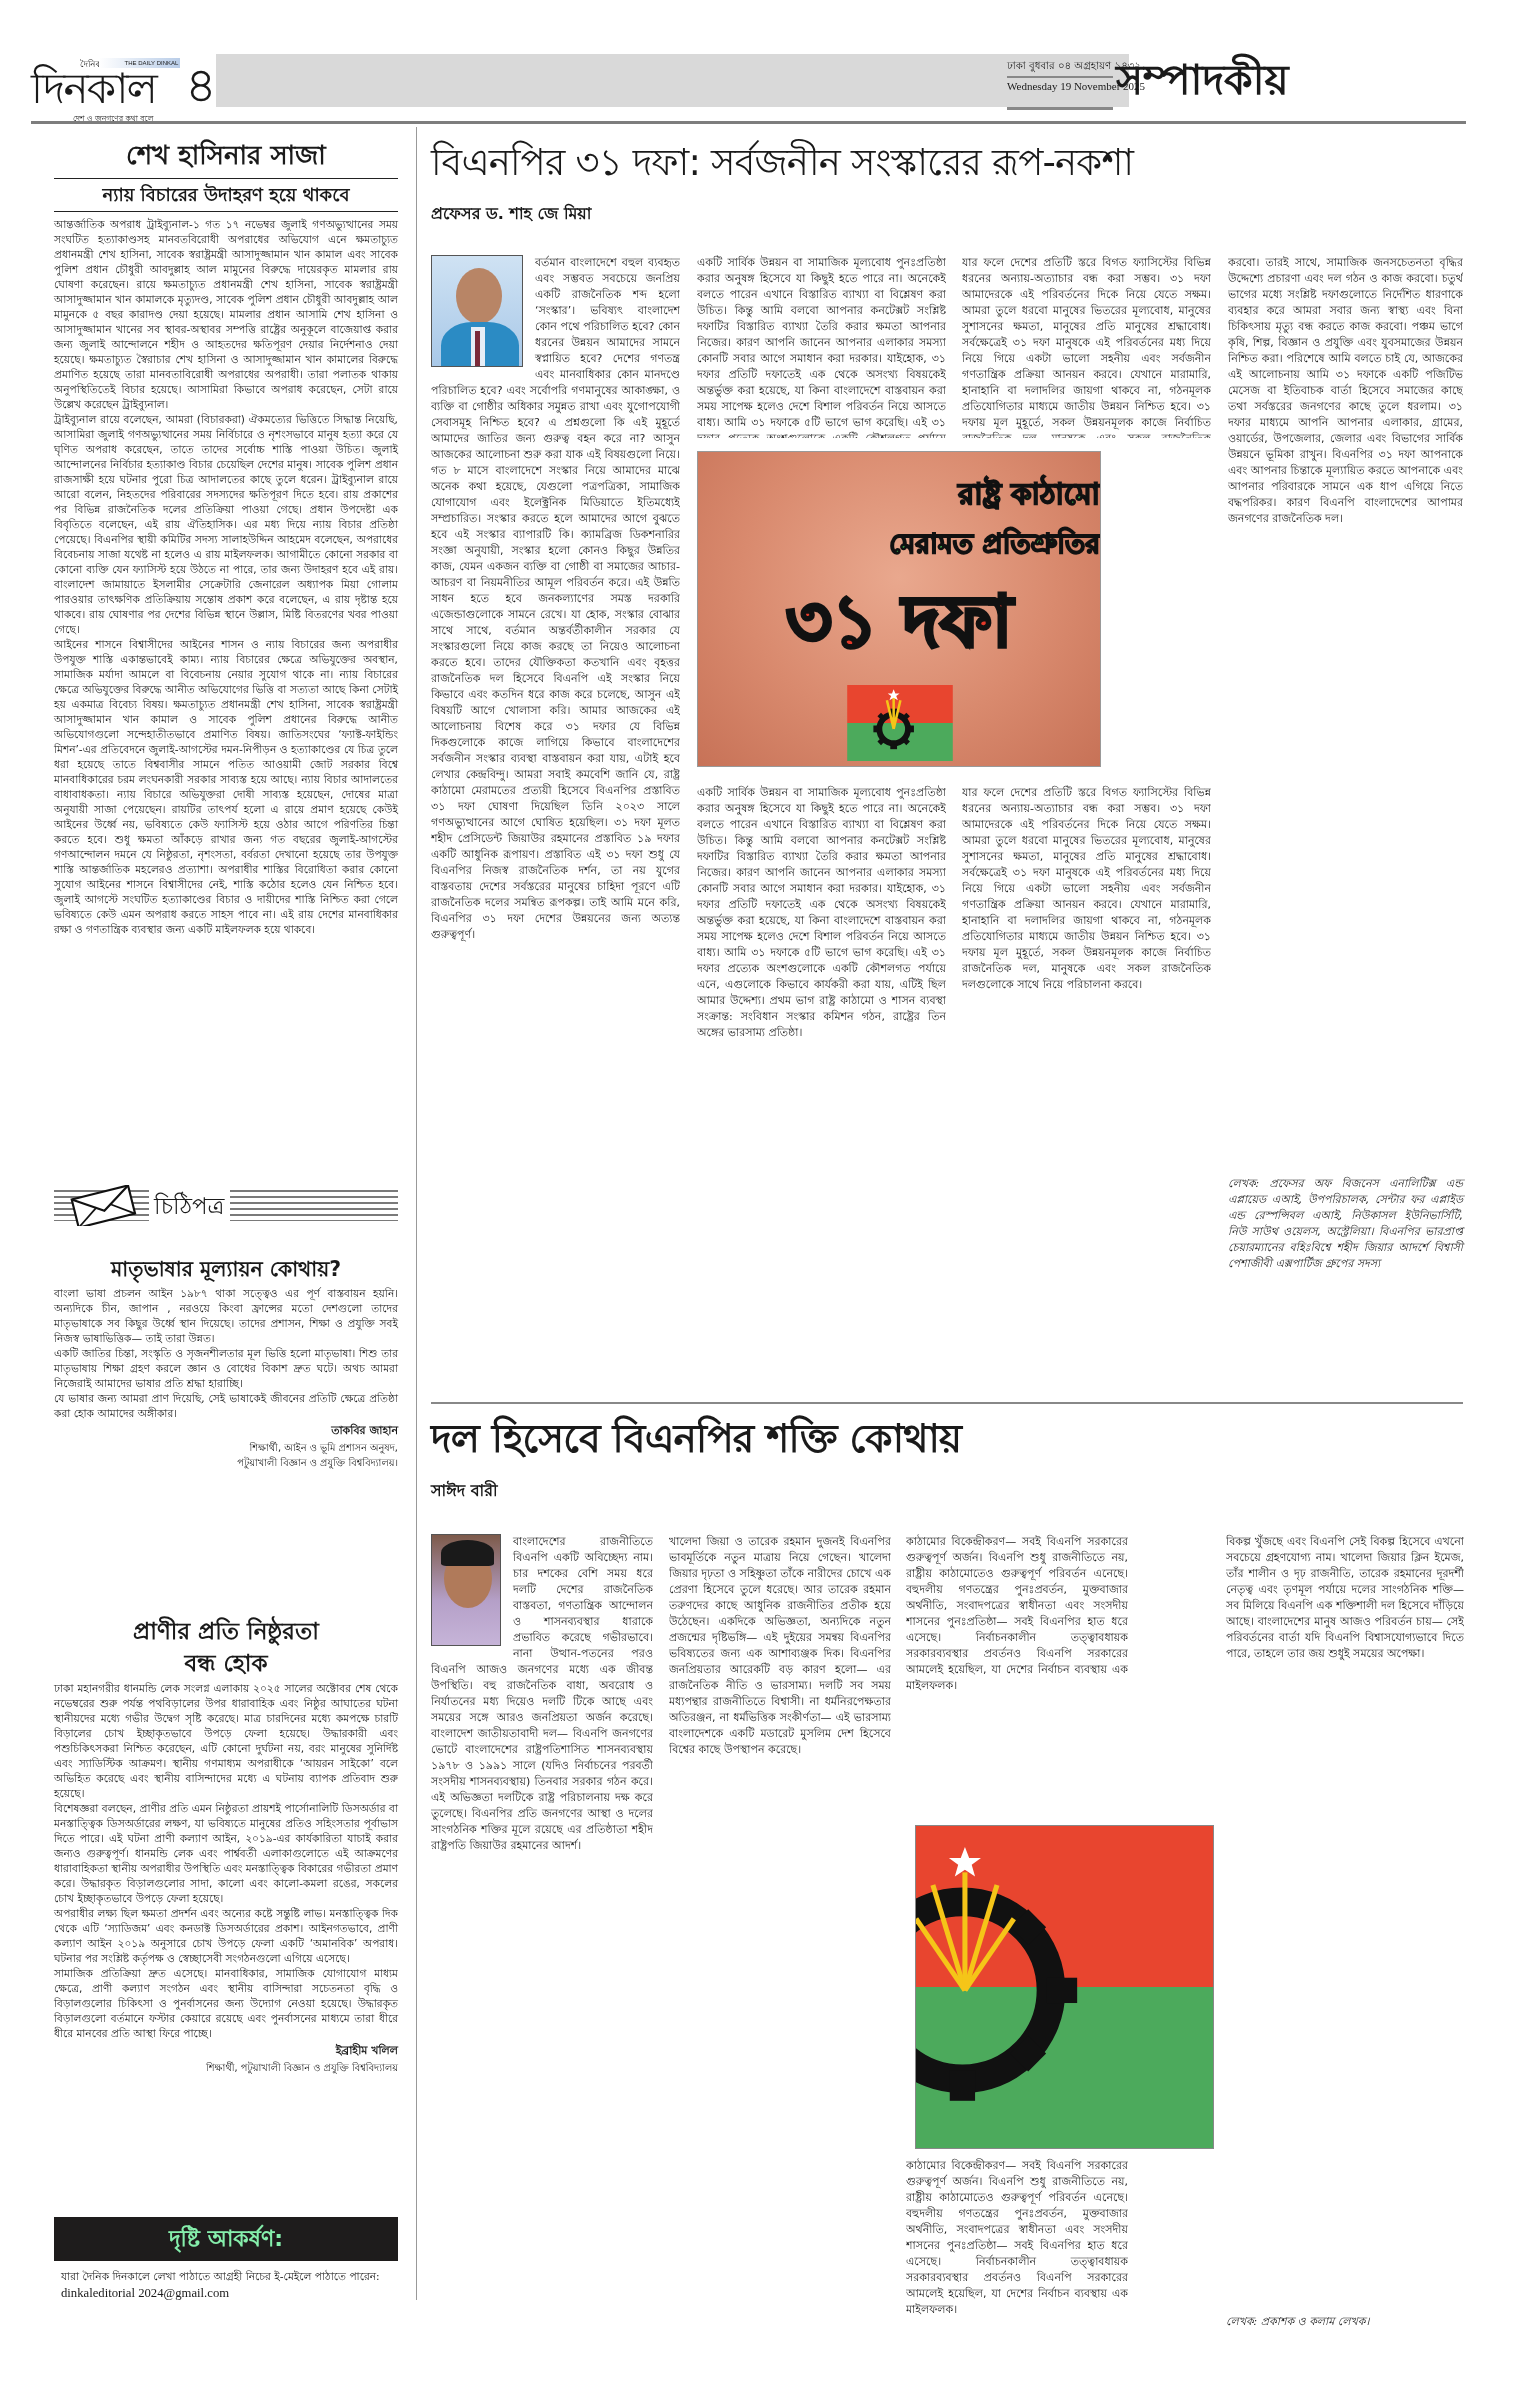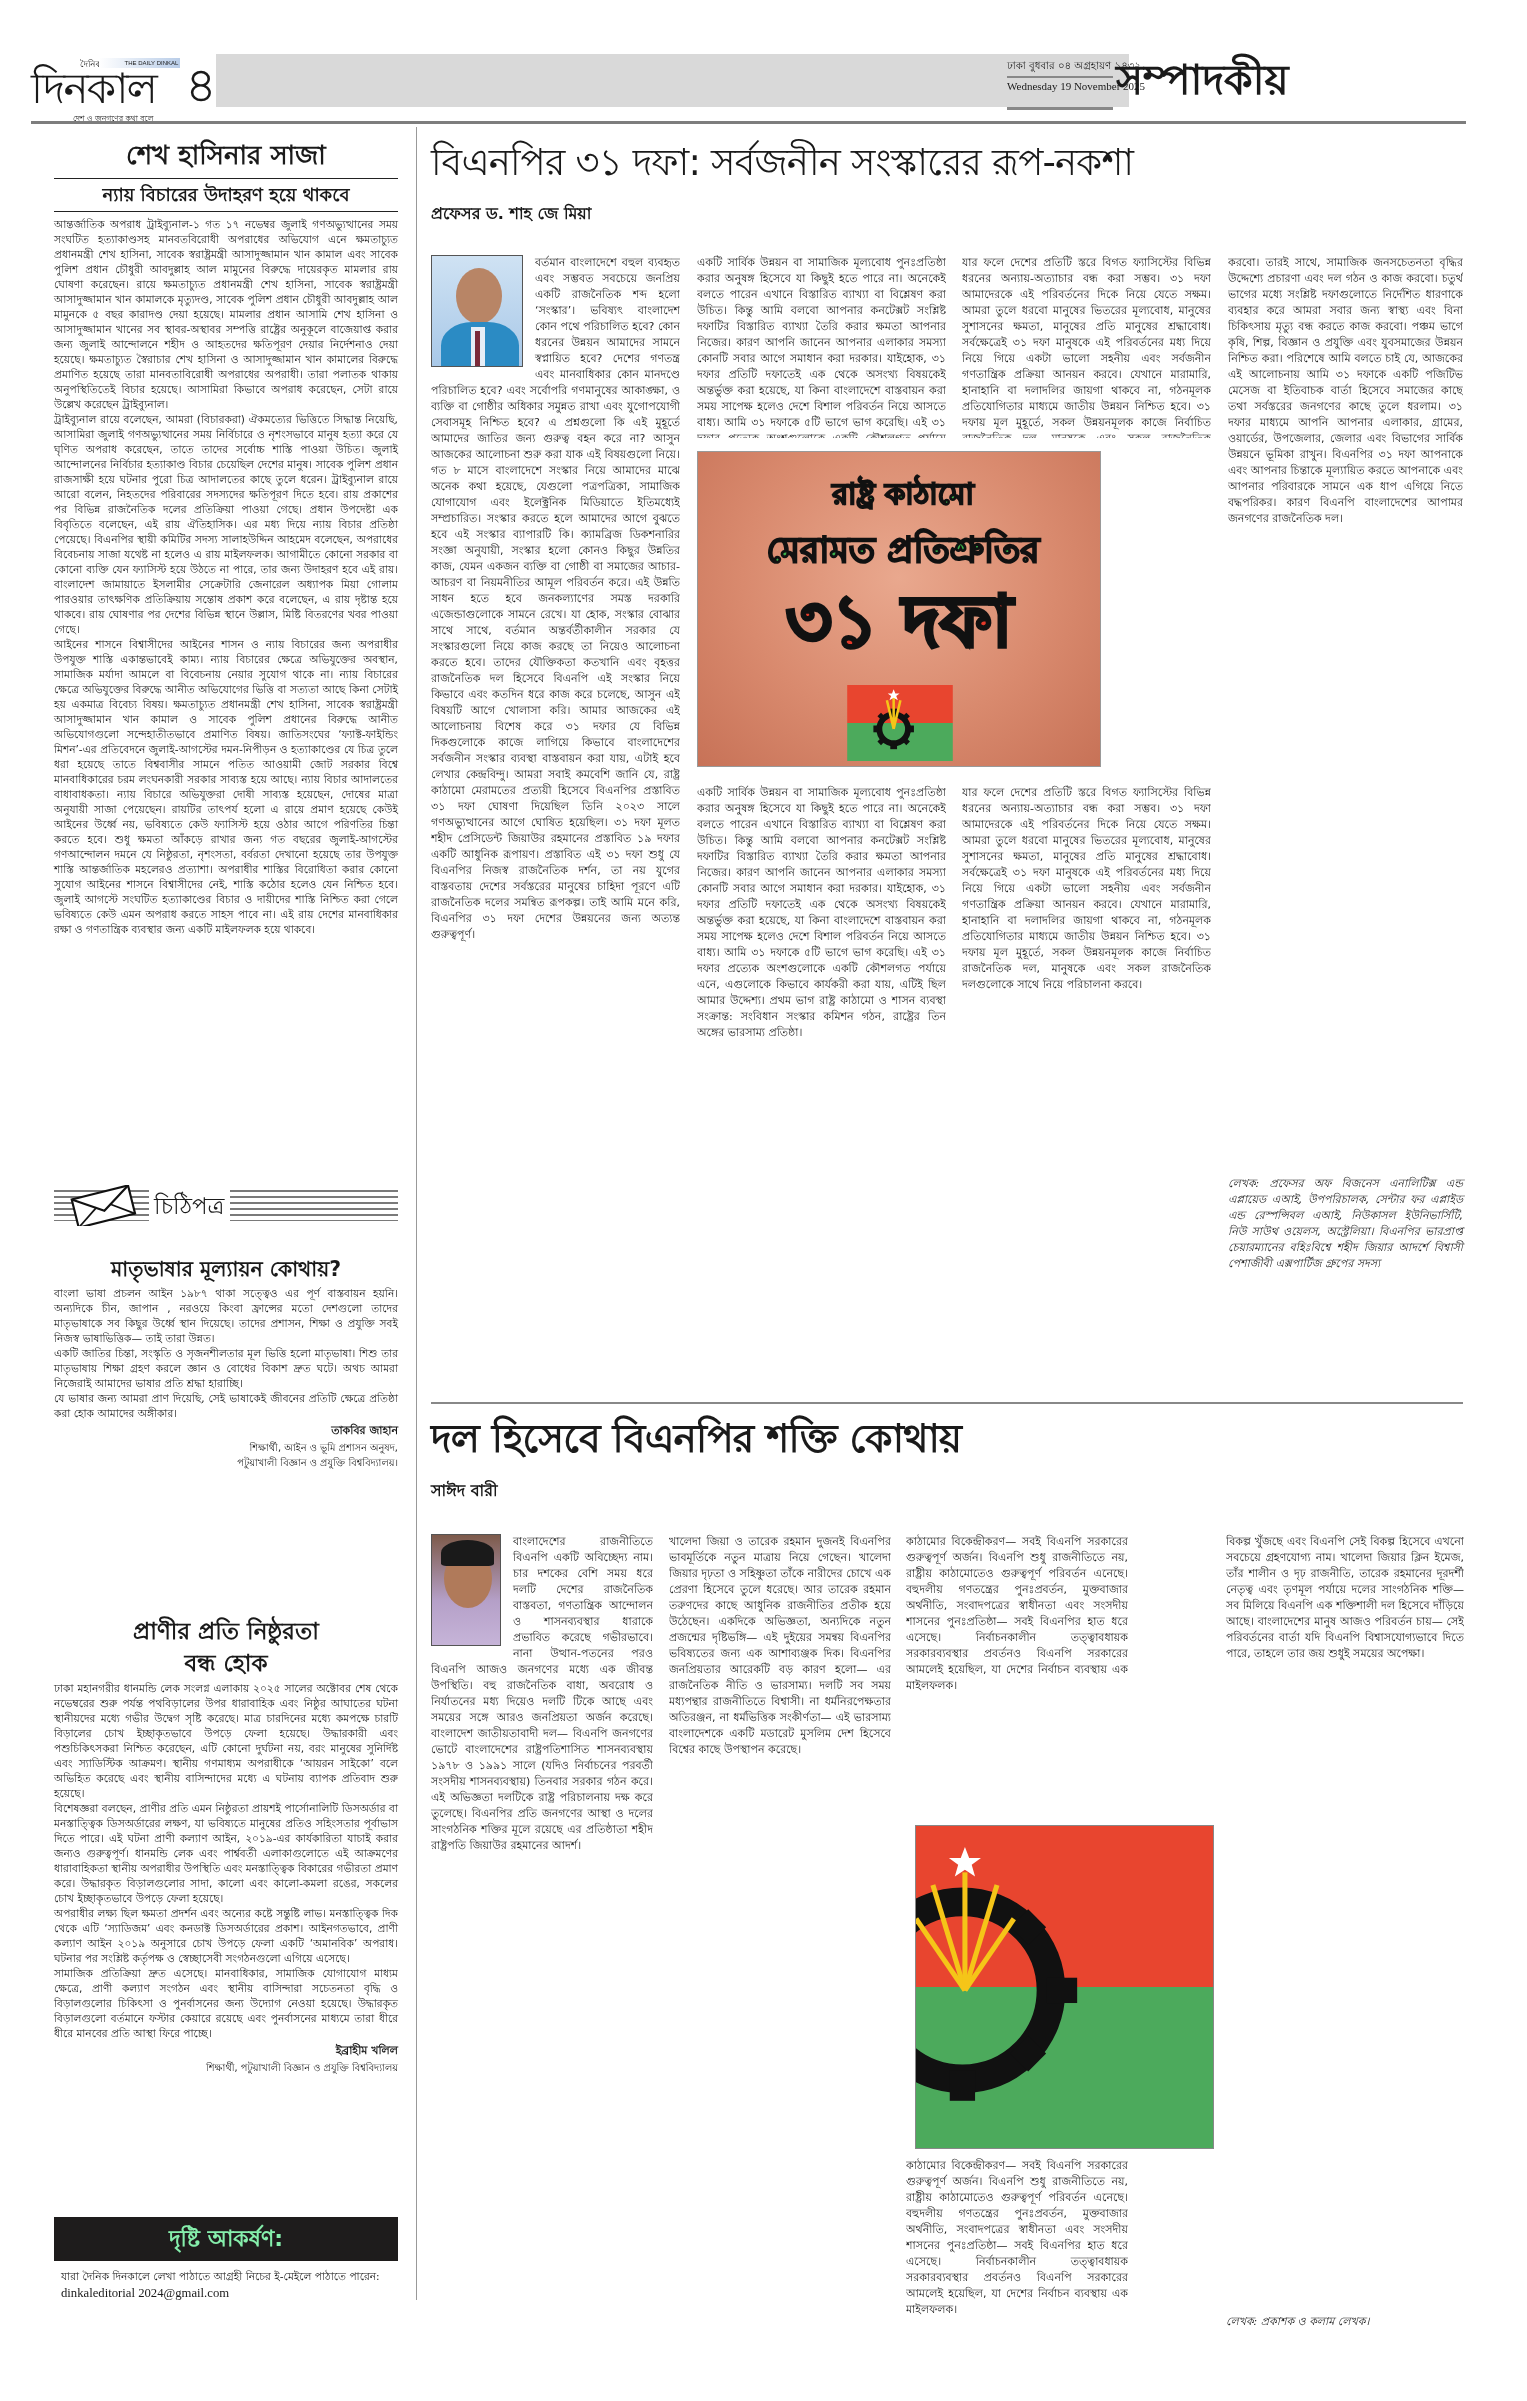--- a/index.html
+++ b/index.html
@@ -44,23 +44,23 @@
 
   
   .a1 { position: absolute; left: 431px; top: 136px; width: 1032px; height: 1222px; }
   .a1-title { font-size: 37px; font-weight: normal; line-height: 54px; white-space: nowrap; letter-spacing: -0.8px; }
   .byline { font-size: 16px; font-weight: bold; margin-top: 11px; }
   .col { position: absolute; font-size: 11px; line-height: 16px; text-align: justify; color: #222; }
   .photo { float: left; margin: 0 12px 6.8px 0; border: 0.8px solid #555; }
   .photo1 { width: 92px; height: 112px; background: linear-gradient(180deg,#cfe2f3 0%,#a8c8e8 100%); position: relative; overflow: hidden; }
   .face { position: absolute; border-radius: 50%; }
   .banner { position: absolute; left: 266px; top: 315px; width: 404px; height: 316px; background: radial-gradient(ellipse at 50% 40%,#e9a88e 0%,#d98a6e 55%,#c77257 100%); border: 0.8px solid #999; overflow: hidden; }
-  .banner-l1, .banner-l2 { position: absolute; width: 100%; text-align: center; color: #3bb34a; font-weight: bold; padding-left: 8px; -webkit-text-stroke: 1.7px #111; }
+  .banner-l1, .banner-l2 { position: absolute; width: 100%; text-align: right; color: #3bb34a; font-weight: bold; padding-left: 8px; -webkit-text-stroke: 1.7px #111; }
   .banner-l1 { top: 18.7px; font-size: 29px; }
-  .banner-l2 { top: 71px; font-size: 35px; }
+  .banner-l2 { top: 71px; font-size: 27px; }
   .banner-big { position: absolute; width: 100%; top: 127px; text-align: center; font-size: 71px; font-weight: bold; color: #e53a2a; -webkit-text-stroke: 3.4px #111; line-height: 85px; }
   .banner-flag { position: absolute; left: 149px; top: 233px; width: 106px; height: 76px; }
   .end-italic { font-style: italic; }
 
   
   .a2-rule { position: absolute; left: 431px; top: 1402px; width: 1032px; height: 1.7px; background: #888; }
   .a2 { position: absolute; left: 431px; top: 1411px; width: 1032px; height: 993px; }
   .a2-title { font-size: 39px; font-weight: bold; line-height: 56px; white-space: nowrap; letter-spacing: -0.8px; }
   .photo2 { width: 70px; height: 112px; background: linear-gradient(180deg,#7d5a4a 0%,#b5a0c8 60%,#c6b4d8 100%); position: relative; overflow: hidden; }
   .big-flag { position: absolute; left: 484px; top: 414px; width: 299px; height: 324px; border: 0.8px solid #888; }

